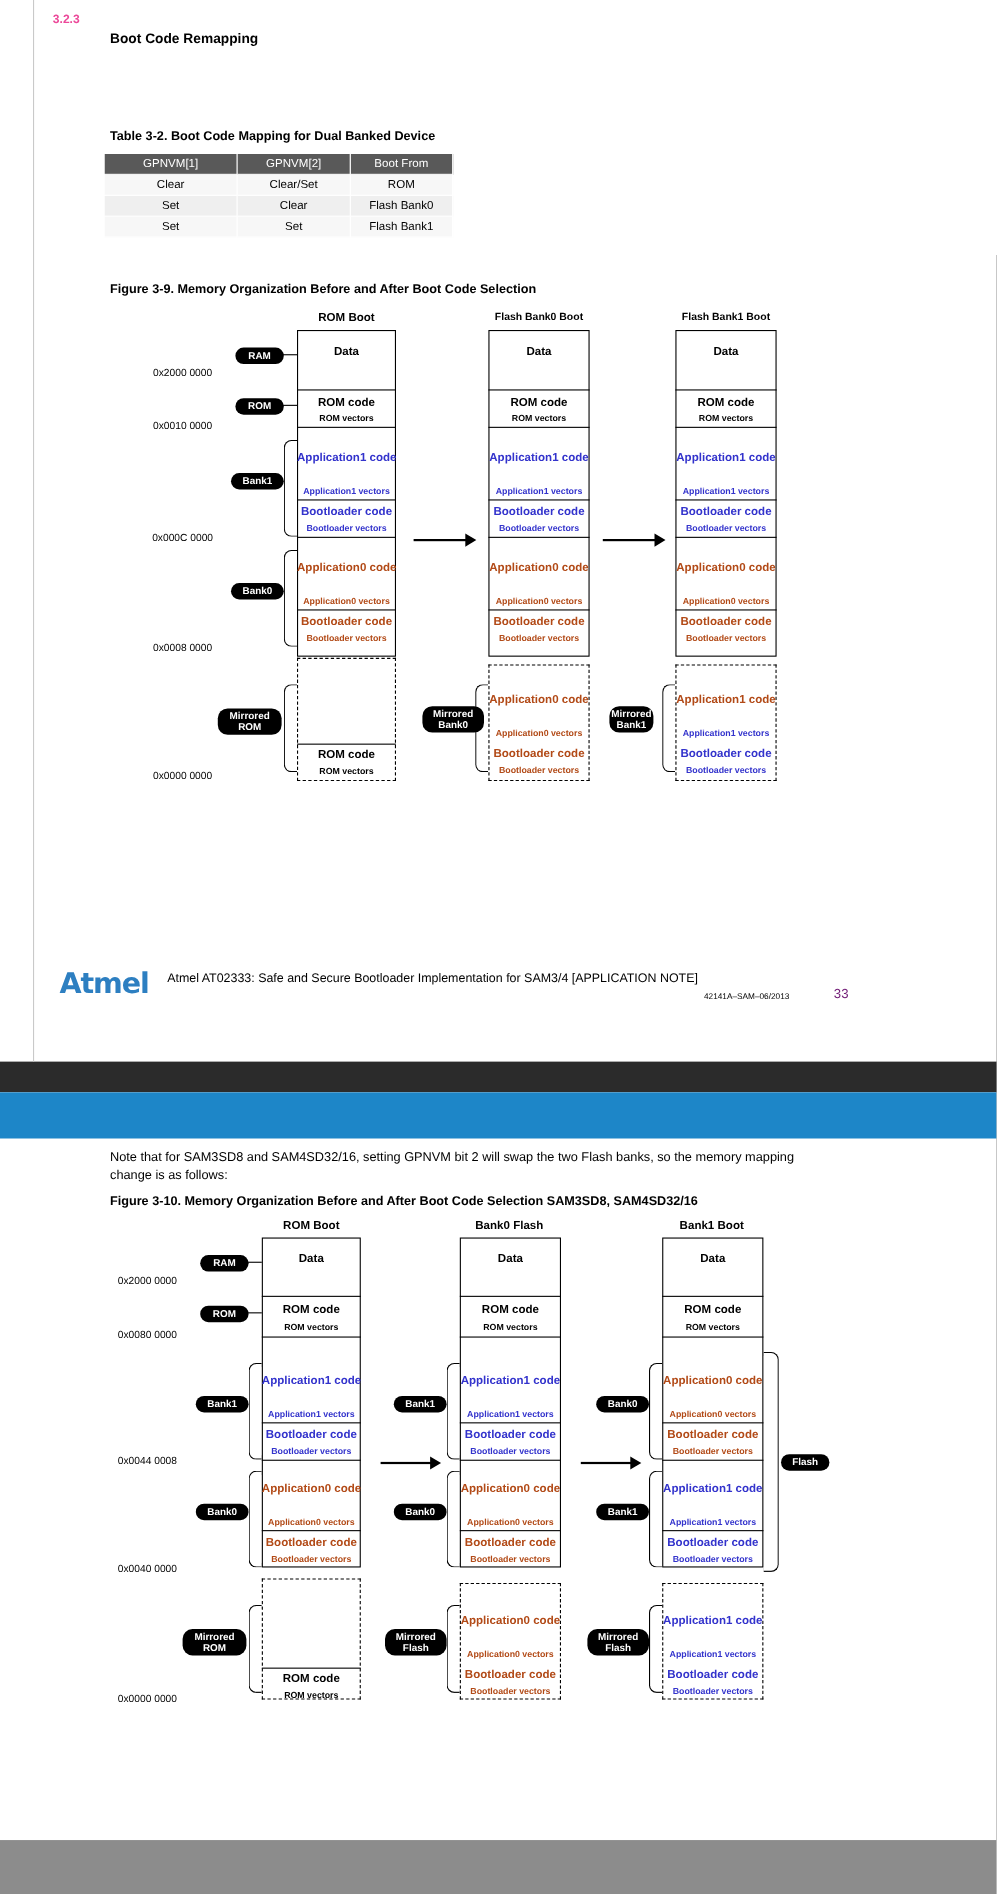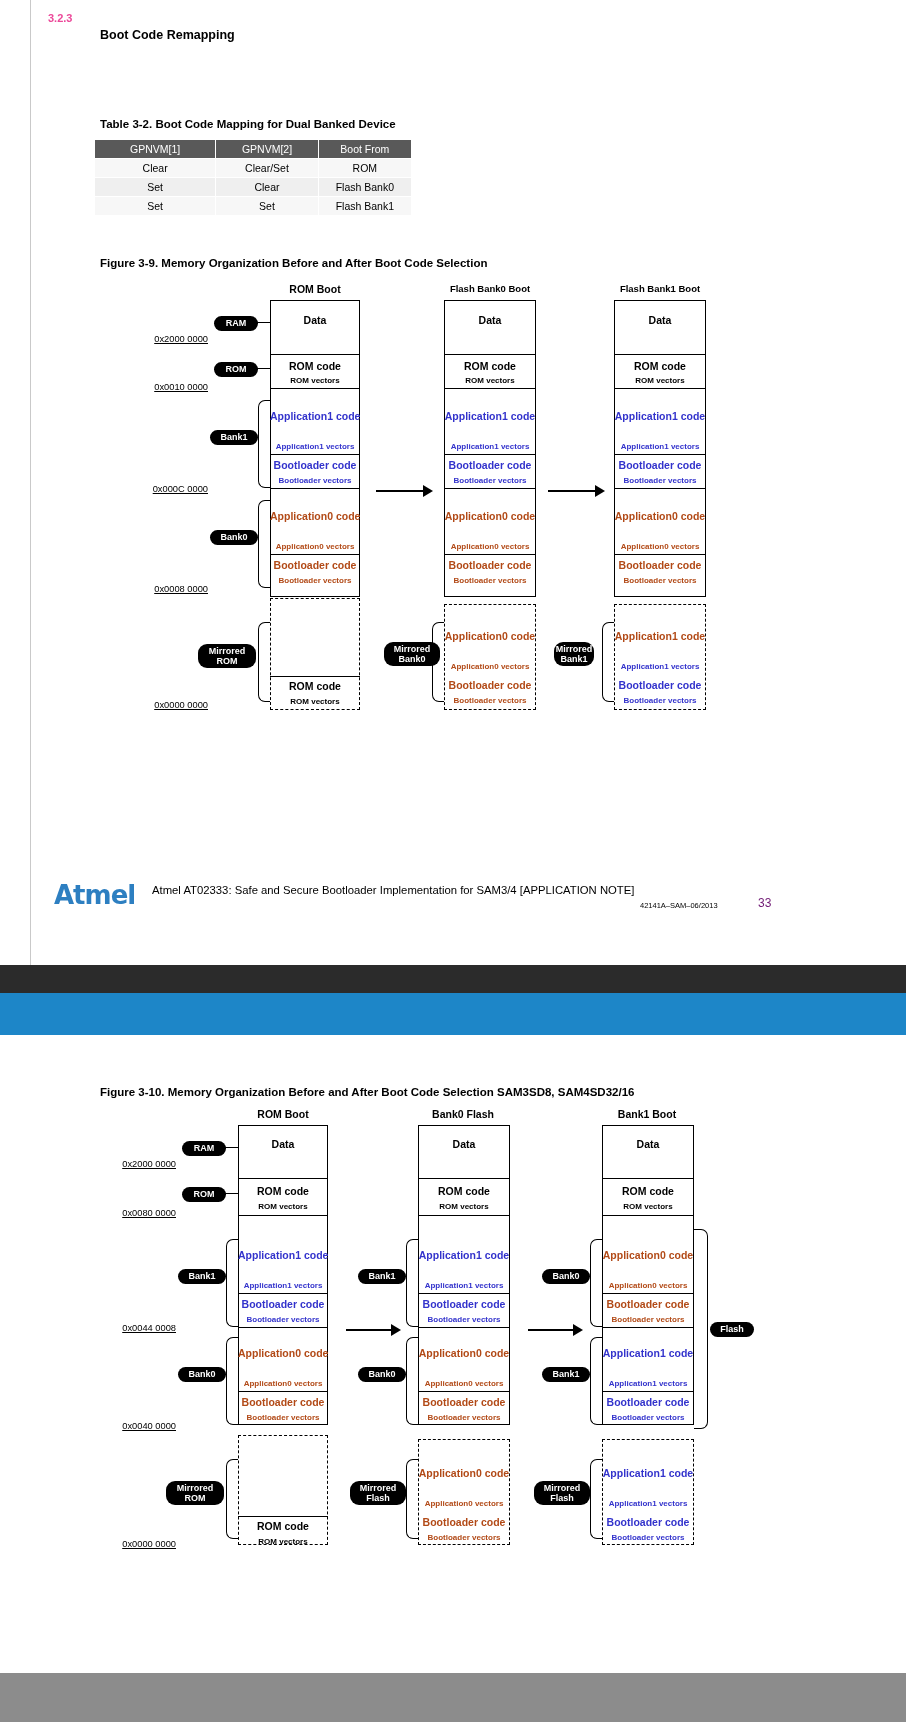--- a/index.html
+++ b/index.html
@@ -31,21 +31,21 @@
   .diag{position:absolute;margin-left:20px;}
   .colhdr{position:absolute;text-align:center;font-size:10.5px;font-weight:bold;color:#000;}
   .memcol{position:absolute;border:1.5px solid #000;background:#fff;box-sizing:border-box;}
   .cell{position:absolute;box-sizing:border-box;text-align:center;color:#000;overflow:hidden;white-space:nowrap;}
   .cell.b-top{border-top:1px solid #000;}
   .big{font-size:10.5px;font-weight:bold;}
   .sml{font-size:8px;font-weight:bold;}
   .blue{color:#3333cc;}
   .brown{color:#b24a17;}
   .dashbox{position:absolute;border:1.6px dashed #000;box-sizing:border-box;background:#fff;}
-  .addr{position:absolute;font-size:9.3px;color:#000;text-align:right;text-decoration:underline;}
+  .addr{position:absolute;font-size:9.3px;color:#000;text-align:center;}
   .pill{position:absolute;background:#000;color:#fff;border-radius:9px;font-size:9px;font-weight:bold;text-align:center;line-height:11px;padding:2px 0;}
   .arrow{position:absolute;height:2px;background:#000;}
   .arrow:after{content:"";position:absolute;right:-9px;top:-5px;border-left:10px solid #000;border-top:6px solid transparent;border-bottom:6px solid transparent;}
   .brace{position:absolute;border:1.4px solid #000;border-right:none;border-radius:7px 0 0 7px;box-sizing:border-box;}
   .leader{position:absolute;height:1px;background:#000;}
   
   .footer-logo{position:absolute;left:54px;top:880px;font-size:26px;color:#2d7fc1;font-weight:bold;letter-spacing:-1px;font-family:"DejaVu Sans",sans-serif;}
   .footer-text{position:absolute;left:152px;top:884px;font-size:11.3px;color:#000;}
   .footer-sub{position:absolute;left:640px;top:901px;font-size:7.5px;color:#000;}
   .footer-page{position:absolute;left:758px;top:896px;font-size:12px;color:#701a75;}
@@ -203,20 +203,21 @@
     <div class="footer-text">Atmel AT02333: Safe and Secure Bootloader Implementation for SAM3/4 [APPLICATION NOTE]</div>
     <div class="footer-sub">42141A–SAM–06/2013</div>
     <div class="footer-page">33</div>
   </div>
 
   <div class="page-gap"></div>
 
   <div class="page page2" style="padding-top:0;">
     <div class="blue-band"></div>
 
+    <div class="note" style="top:50px;left:100px;">Note that for SAM3SD8 and SAM4SD32/16, setting GPNVM bit 2 will swap the two Flash banks, so the memory mapping change is as follows:</div>
     <div class="fig-cap" style="top:93px;left:100px;">Figure 3-10. Memory Organization Before and After Boot Code Selection SAM3SD8, SAM4SD32/16</div>
 
     <div class="diag" style="left:0;top:110px;width:906px;height:450px;">
 
       <div class="colhdr" style="left:218px;top:5px;width:90px;">ROM Boot</div>
       <div class="colhdr" style="left:396px;top:5px;width:94px;">Bank0 Flash</div>
       <div class="colhdr" style="left:580px;top:5px;width:94px;">Bank1 Boot</div>
 
       <div class="memcol" style="left:218px;top:22px;width:90px;height:300px;"></div>
       <div class="cell big" style="left:218px;top:35px;width:90px;">Data</div>

